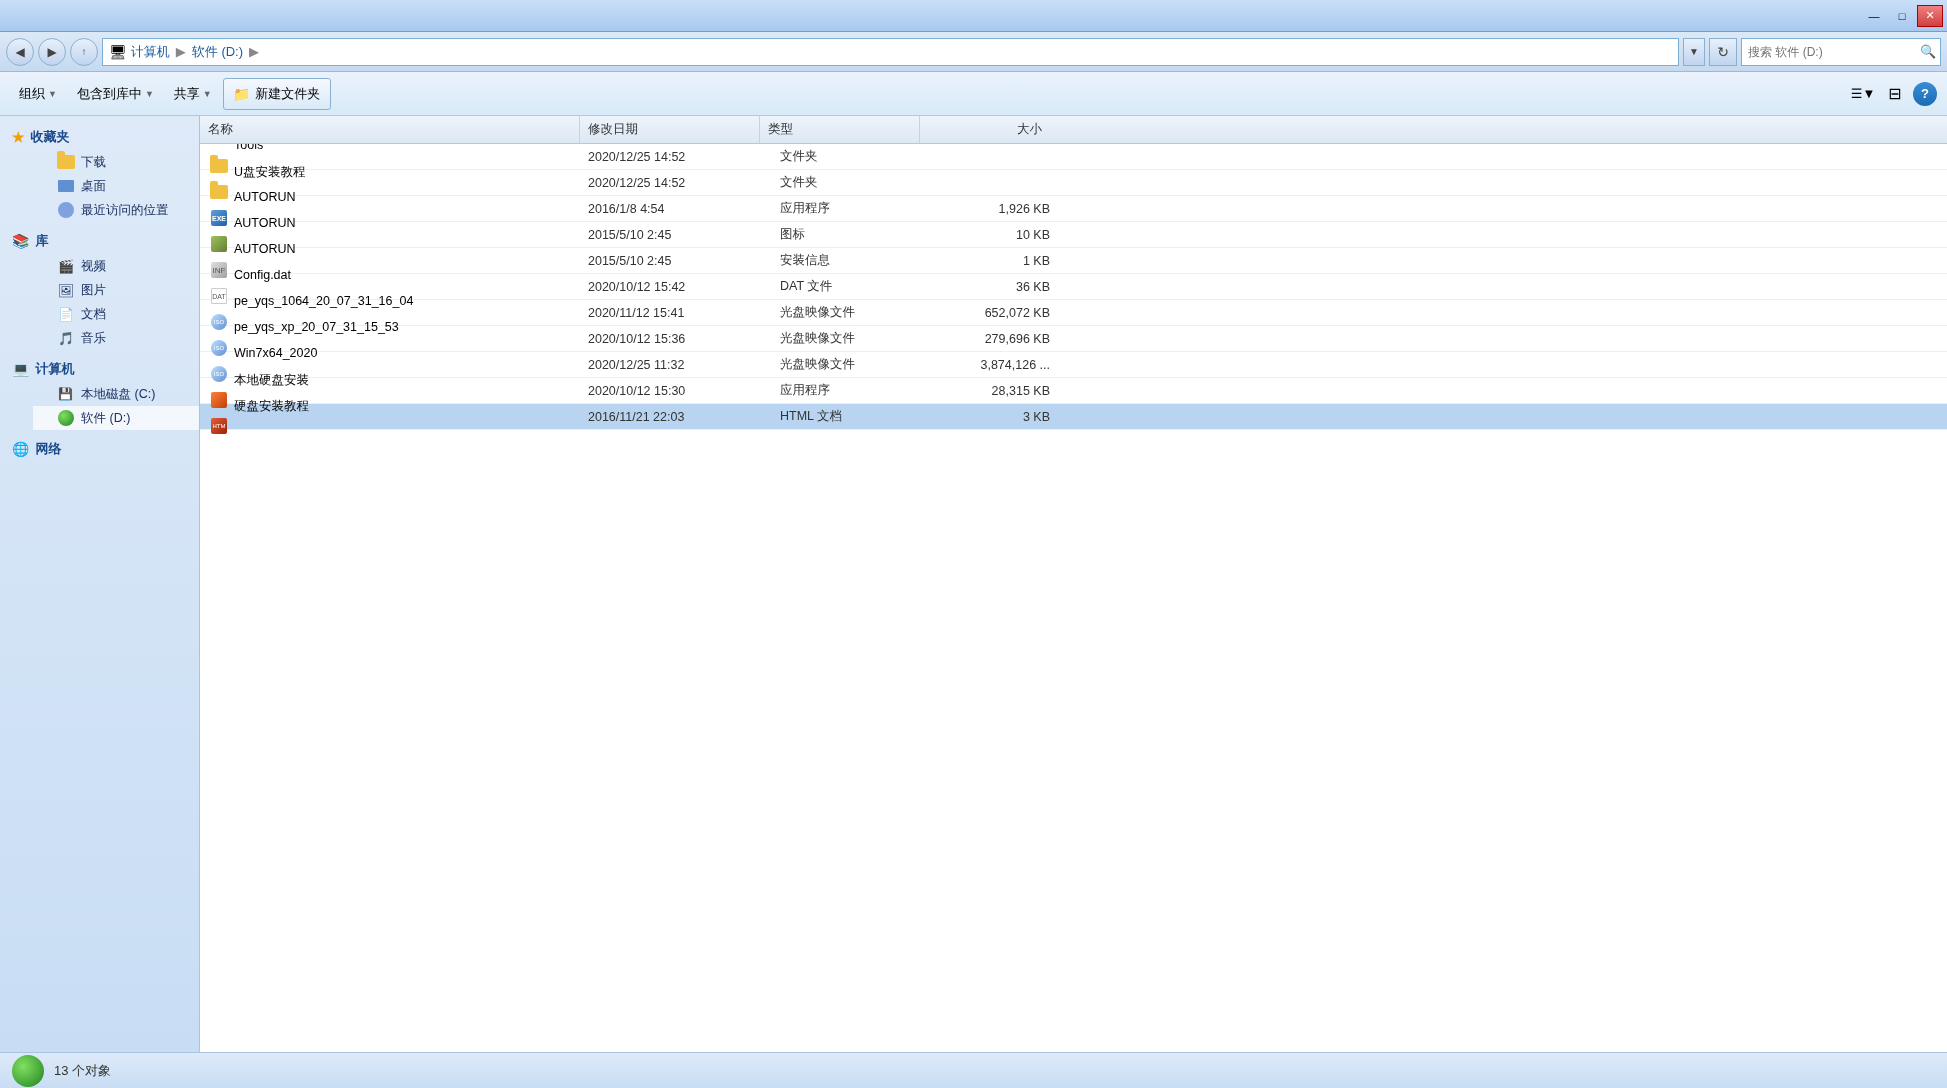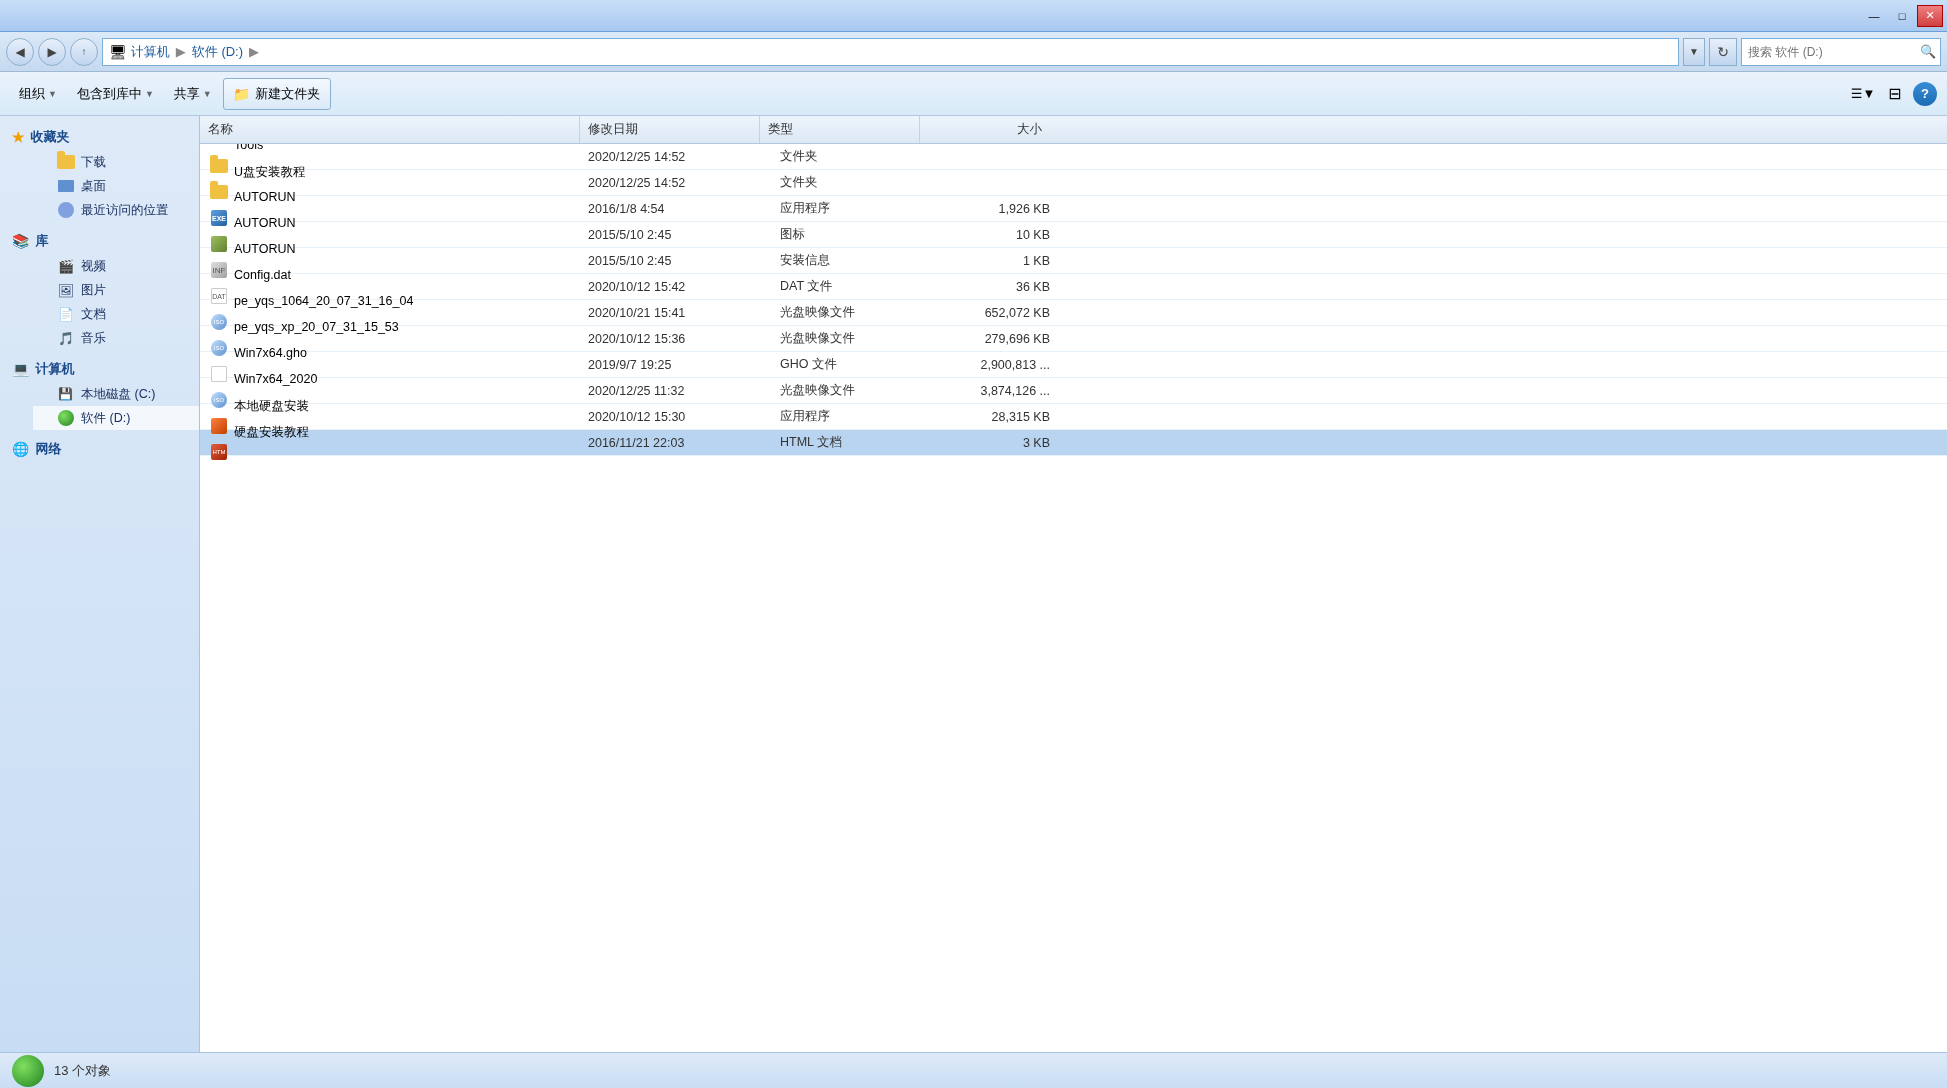--- a/index.html
+++ b/index.html
@@ -676,45 +676,34 @@
       <div class="cell-type">DAT 文件</div>
       <div class="cell-size">36 KB</div>
     </div>
         <div class="file-row">
       <div class="cell-name">
         <div class="file-icon">
               <div class="iso-icon">ISO</div>
             </div>
         <span>pe_yqs_1064_20_07_31_16_04</span>
       </div>
-      <div class="cell-date">2020/10/21 15:41</div>
+      <div class="cell-date">2020/11/12 15:41</div>
       <div class="cell-type">光盘映像文件</div>
       <div class="cell-size">652,072 KB</div>
     </div>
         <div class="file-row">
       <div class="cell-name">
         <div class="file-icon">
               <div class="iso-icon">ISO</div>
             </div>
         <span>pe_yqs_xp_20_07_31_15_53</span>
       </div>
       <div class="cell-date">2020/10/12 15:36</div>
       <div class="cell-type">光盘映像文件</div>
       <div class="cell-size">279,696 KB</div>
-    </div>
-        <div class="file-row">
-      <div class="cell-name">
-        <div class="file-icon">
-              <div class="gho-icon"></div>
-            </div>
-        <span>Win7x64.gho</span>
-      </div>
-      <div class="cell-date">2019/9/7 19:25</div>
-      <div class="cell-type">GHO 文件</div>
-      <div class="cell-size">2,900,813 ...</div>
     </div>
         <div class="file-row">
       <div class="cell-name">
         <div class="file-icon">
               <div class="iso-icon">ISO</div>
             </div>
         <span>Win7x64_2020</span>
       </div>
       <div class="cell-date">2020/12/25 11:32</div>
       <div class="cell-type">光盘映像文件</div>

